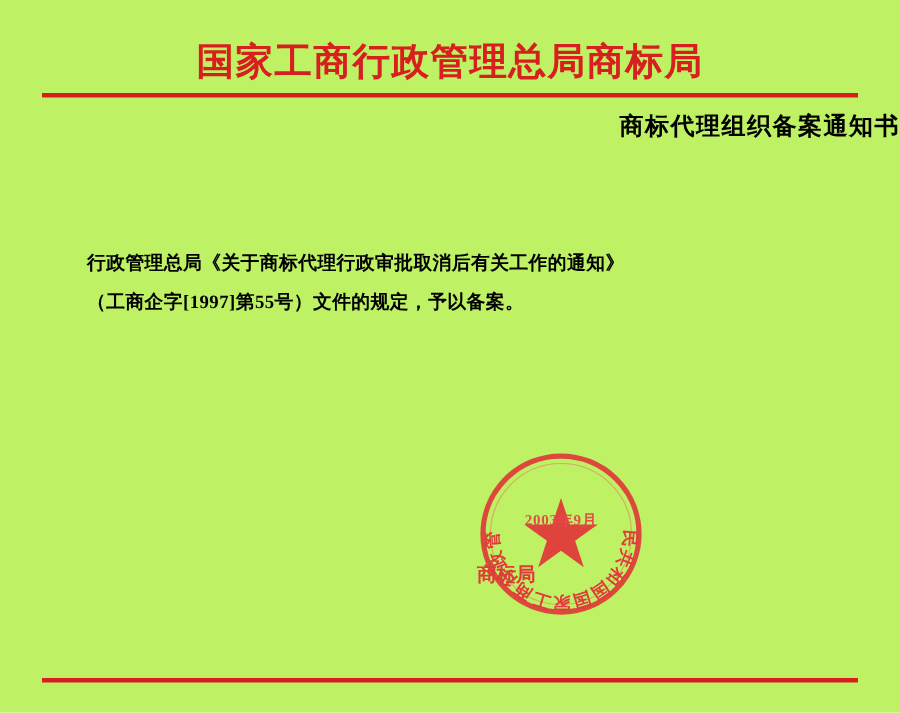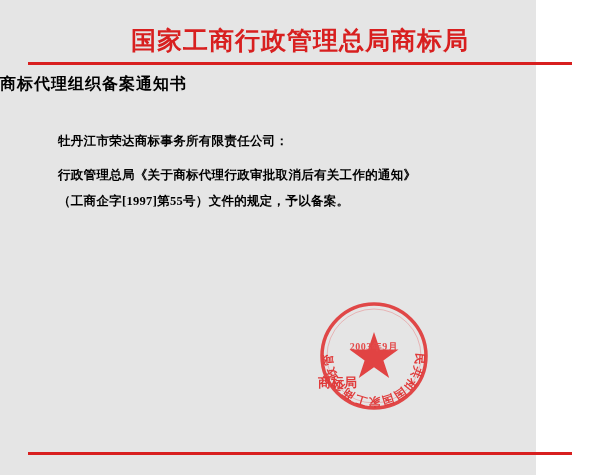--- a/index.html
+++ b/index.html
@@ -8,24 +8,24 @@
   }
   body {
     width: 600px;
     height: 475px;
     background: #ffffff;
     font-family: "Liberation Serif", "DejaVu Serif", serif;
     overflow: hidden;
   }
   .page {
     position: relative;
-    width: 536px;
+    width: 600px;
     height: 475px;
     box-sizing: border-box;
-    background: #e5e5e5;
+    background: #bef264;
   }
   .doc-title {
     position: absolute;
     top: 24px;
     left: 0;
     width: 600px;
     text-align: center;
     color: #d81f1f;
     font-size: 25px;
     font-weight: bold;
@@ -39,21 +39,21 @@
     height: 3px;
     background: #d81f1f;
   }
   .rule-top { top: 62px; }
   .rule-bottom { top: 452px; }
   .subtitle {
     position: absolute;
     top: 74px;
     left: 0;
     width: 600px;
-    text-align: left;
+    text-align: right;
     color: #000000;
     font-size: 16px;
     font-weight: bold;
     letter-spacing: 1px;
   }
   .doc-number {
     position: absolute;
     top: 104px;
     right: 38px;
     color: #000000;
@@ -140,21 +140,20 @@
 
 <div class="page">
 
   <div class="doc-title">国家工商行政管理总局商标局</div>
 
   <div class="rule rule-top"></div>
 
   <div class="subtitle">商标代理组织备案通知书</div>
 
 
-  <div class="recipient">牡丹江市荣达商标事务所有限责任公司：</div>
 
   <div class="body-text">
     <p>行政管理总局《关于商标代理行政审批取消后有关工作的通知》</p>
     <p>（工商企字[1997]第55号）文件的规定，予以备案。</p>
   </div>
 
   <div class="seal">
     <svg width="112" height="112" viewBox="0 0 112 112">
       <defs>
         <path id="arcpath" d="M 56,56 m -42,0 a 42,42 0 1,1 84,0" fill="none" transform="rotate(180 56 56)"></path>

